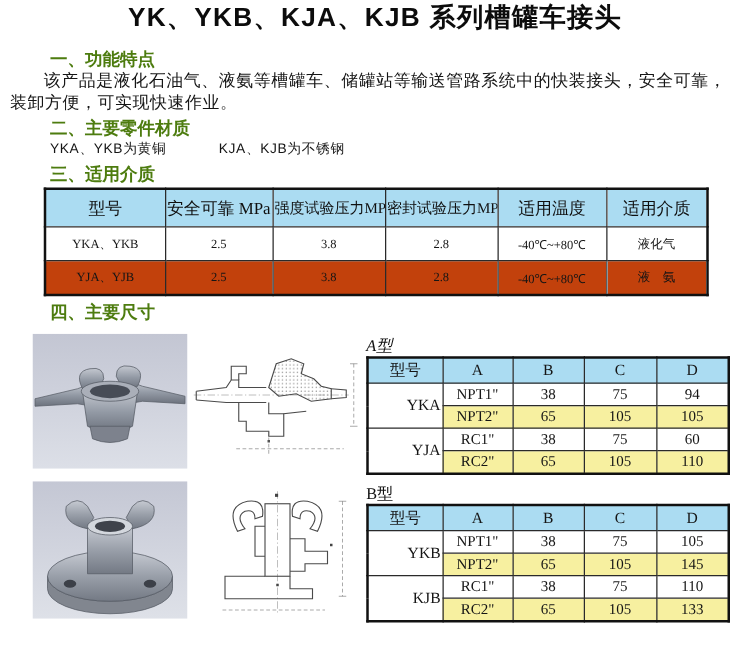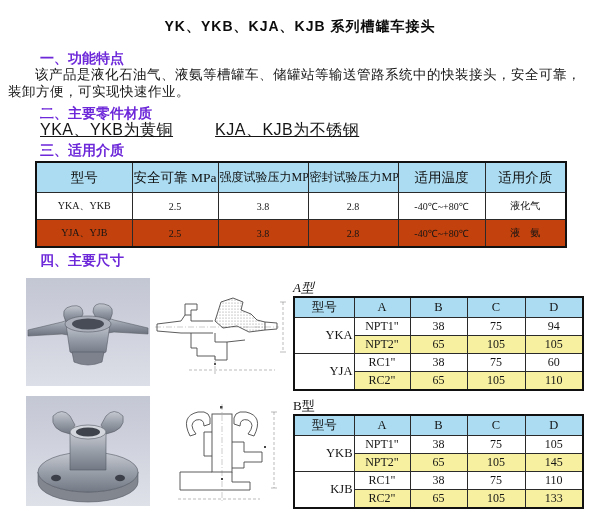--- a/index.html
+++ b/index.html
@@ -1,34 +1,33 @@
 <!DOCTYPE html>
 <html><head>
 <meta charset="utf-8">
 <style>
   html,body{margin:0;padding:0;}
   body{
     width:600px;height:516px;background:#ffffff;overflow:hidden;
     font-family:"Liberation Sans",sans-serif;color:#151515;position:relative;
   }
   .page-title{
-    text-align:center;font-size:14px;font-weight:bold;letter-spacing:1px;
-    padding-top:11px;line-height:30px;color:#0c0c0c;
+    text-align:center;font-size:21px;font-weight:bold;letter-spacing:1px;
+    line-height:30px;color:#0c0c0c;
   }
   .sec-heading{
-    color:#6d28d9;font-weight:bold;font-size:14px;line-height:16px;
+    color:#4d7c0f;font-weight:bold;font-size:14px;line-height:16px;
     margin:4px 0 1px 40px;
   }
   .sec-heading.first{margin-top:9px;}
   .para{
     font-size:13.5px;line-height:17px;margin:1px 10px 0 8px;text-indent:2em;
     letter-spacing:0.5px;
-    font-family:Liberation Mono, monospace;
-  }
-  .materials-line{font-size:16px;line-height:16px;margin:1px 16px 0 40px;letter-spacing:0.5px;text-decoration:underline;}
+  }
+  .materials-line{font-size:11px;line-height:16px;margin:1px 16px 0 40px;letter-spacing:0.5px;}
   .materials-line .gap{display:inline-block;width:42px;}
 
   table{border-collapse:collapse;}
   .perf-table{
     margin:3px 0 0 35px;width:530px;table-layout:fixed;
     font-family:"Liberation Serif",serif;border:2px solid #111;
   }
   .perf-table th,.perf-table td{
     border:1px solid #2a2a2a;text-align:center;vertical-align:middle;
     overflow:hidden;white-space:nowrap;

